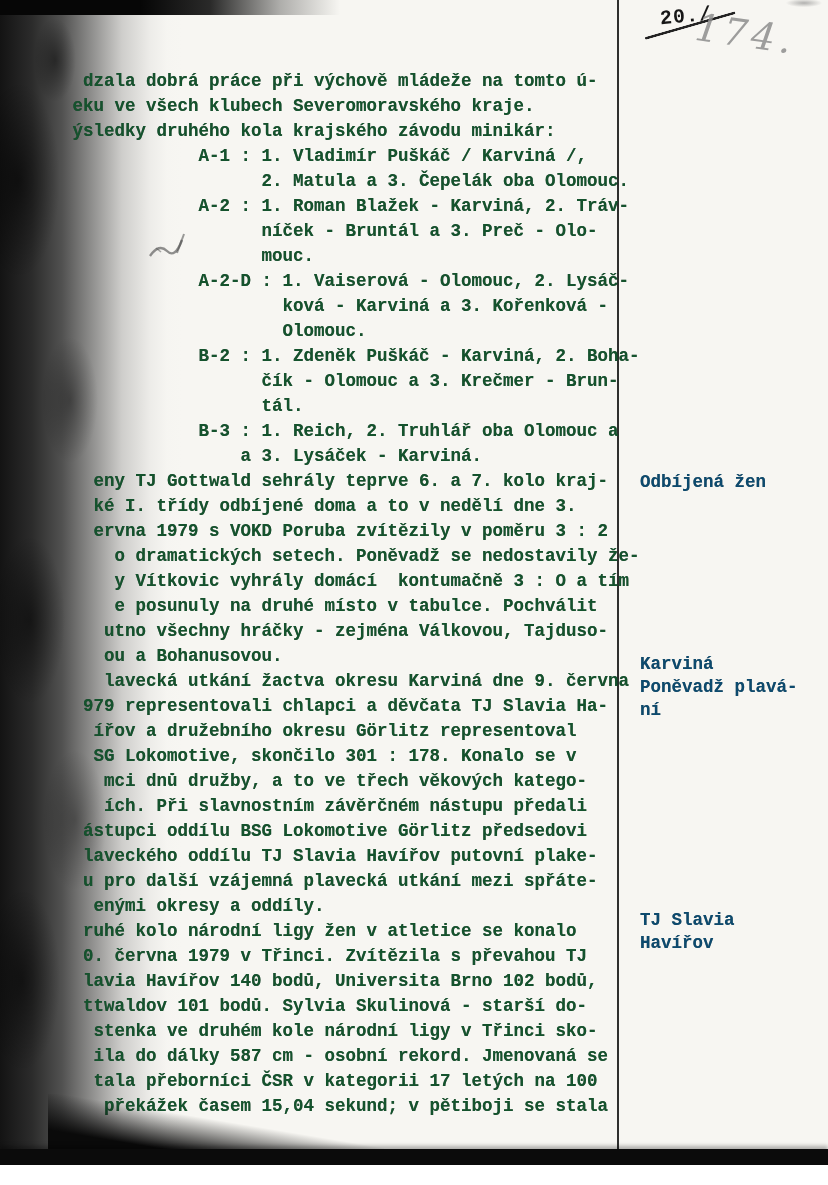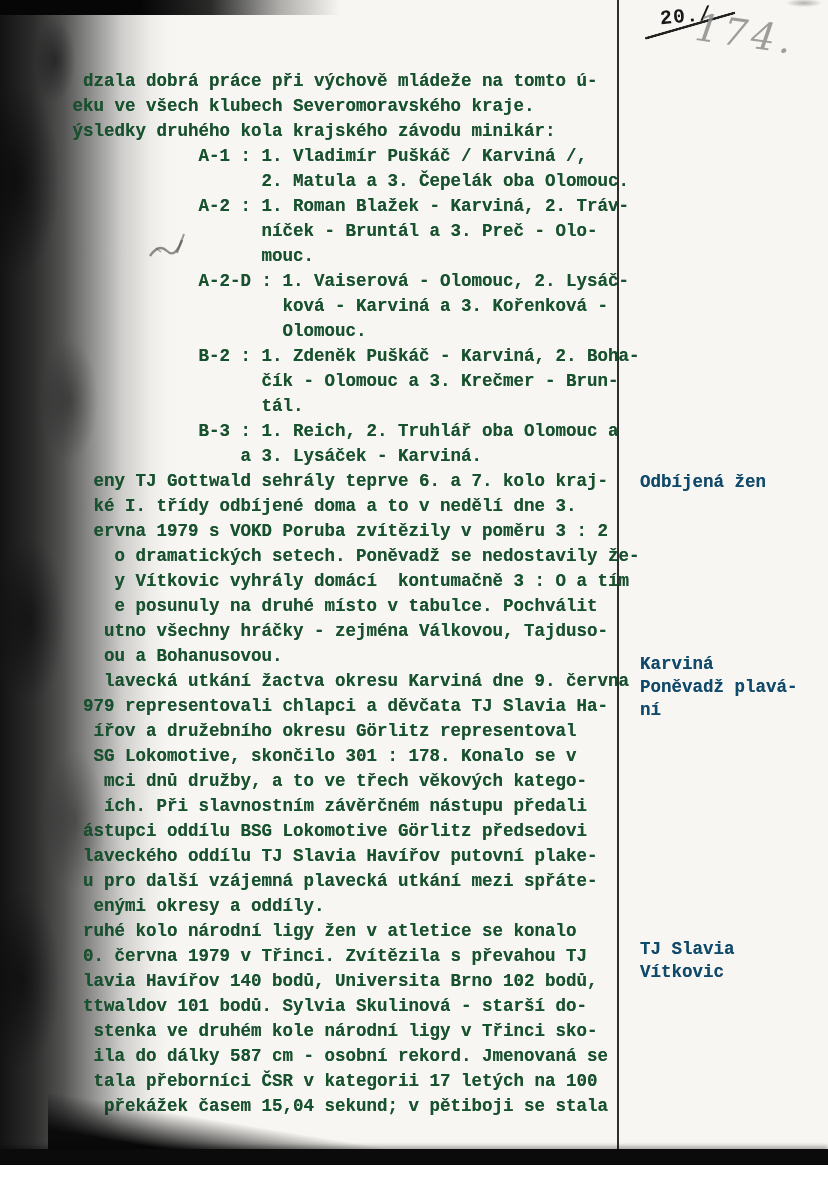--- a/index.html
+++ b/index.html
@@ -32,21 +32,21 @@
   .rule-v{position:absolute;left:617px;top:0;width:2px;height:1152px;background:#1d1d1d;opacity:.92;}
   
   .typed{position:absolute;left:62px;top:69px;font-size:17.5px;line-height:25px;
     font-weight:700;color:#14532d;white-space:pre;text-shadow:0 0 .5px rgba(20,20,20,.55);}
   .tline{height:25px;}
   .ul{text-decoration-style:dashed;text-decoration-thickness:2px;
     text-underline-offset:4px;}
   
   .note{position:absolute;left:640px;font-size:17.5px;line-height:23px;font-weight:700;
     color:#0c4a6e;white-space:pre;text-shadow:0 0 .5px rgba(20,20,20,.5);}
-  .note-1{top:471px;} .note-2{top:644px;margin-top:9px;} .note-3{top:938px;}
+  .note-1{top:471px;} .note-2{top:644px;margin-top:9px;} .note-3{top:909px;}
   
   .typed-num{position:absolute;left:660px;top:5px;font-size:20px;font-weight:700;color:#161616;
     letter-spacing:1px;transform:rotate(-5deg);white-space:pre;}
   .strike{position:absolute;left:645px;top:37px;width:94px;height:0;border-top:3px solid #222;
     border-radius:2px;transform:rotate(-16deg);transform-origin:left center;}
   .pencil-num{position:absolute;left:695px;top:12px;font-family:"DejaVu Serif",serif;
     font-style:italic;font-size:38px;color:#8e8e8e;letter-spacing:4px;transform:rotate(8deg);
     opacity:.85;white-space:pre;}
   .smudge{position:absolute;left:146px;top:220px;}
 </style>
@@ -68,19 +68,19 @@
   <svg class="smudge" width="54" height="48" viewBox="0 0 54 48">
     <path d="M4,36 q9,-13 17,-5 t15,-11" fill="none" stroke="#4a4a4a" stroke-width="2.4" opacity="0.6"></path>
     <path d="M31,33 l7,-19" fill="none" stroke="#4a4a4a" stroke-width="2" opacity="0.55"></path>
     <path d="M10,28 l5,4" fill="none" stroke="#555" stroke-width="1.6" opacity="0.5"></path>
   </svg>
 
   <div class="typed" id="typed-block"><div class="tline">  dzala dobrá práce při výchově mládeže na tomto ú-</div><div class="tline"> eku ve všech klubech Severomoravského kraje.</div><div class="tline"><span> </span><span class="ul">ýsledky</span><span> druhého kola krajského závodu minikár:</span></div><div class="tline">             A-1 : 1. Vladimír Puškáč / Karviná /,</div><div class="tline">                   2. Matula a 3. Čepelák oba Olomouc.</div><div class="tline">             A-2 : 1. Roman Blažek - Karviná, 2. Tráv-</div><div class="tline">                   níček - Bruntál a 3. Preč - Olo-</div><div class="tline">                   mouc.</div><div class="tline">             A-2-D : 1. Vaiserová - Olomouc, 2. Lysáč-</div><div class="tline">                     ková - Karviná a 3. Kořenková -</div><div class="tline">                     Olomouc.</div><div class="tline">             B-2 : 1. Zdeněk Puškáč - Karviná, 2. Boha-</div><div class="tline">                   čík - Olomouc a 3. Krečmer - Brun-</div><div class="tline">                   tál.</div><div class="tline">             B-3 : 1. Reich, 2. Truhlář oba Olomouc a</div><div class="tline">                 a 3. Lysáček - Karviná.</div><div class="tline">   eny TJ Gottwald sehrály teprve 6. a 7. kolo kraj-</div><div class="tline">   ké I. třídy odbíjené doma a to v nedělí dne 3.</div><div class="tline">   ervna 1979 s VOKD Poruba zvítězily v poměru 3 : 2</div><div class="tline">     o dramatických setech. Poněvadž se nedostavily že-</div><div class="tline">     y Vítkovic vyhrály domácí  kontumačně 3 : O a tím</div><div class="tline">     e posunuly na druhé místo v tabulce. Pochválit</div><div class="tline">    utno všechny hráčky - zejména Válkovou, Tajduso-</div><div class="tline">    ou a Bohanusovou.</div><div class="tline">    lavecká utkání žactva okresu Karviná dne 9. června</div><div class="tline">  979 representovali chlapci a děvčata TJ Slavia Ha-</div><div class="tline">   ířov a družebního okresu Görlitz representoval</div><div class="tline">   SG Lokomotive, skončilo 301 : 178. Konalo se v</div><div class="tline">    mci dnů družby, a to ve třech věkových katego-</div><div class="tline">    ích. Při slavnostním závěrčném nástupu předali</div><div class="tline">  ástupci oddílu BSG Lokomotive Görlitz předsedovi</div><div class="tline">  laveckého oddílu TJ Slavia Havířov putovní plake-</div><div class="tline">  u pro další vzájemná plavecká utkání mezi spřáte-</div><div class="tline">   enými okresy a oddíly.</div><div class="tline">  ruhé kolo národní ligy žen v atletice se konalo</div><div class="tline">  0. června 1979 v Třinci. Zvítězila s převahou TJ</div><div class="tline">  lavia Havířov 140 bodů, Universita Brno 102 bodů,</div><div class="tline">  ttwaldov 101 bodů. Sylvia Skulinová - starší do-</div><div class="tline">   stenka ve druhém kole národní ligy v Třinci sko-</div><div class="tline">   ila do dálky 587 cm - osobní rekord. Jmenovaná se</div><div class="tline">   tala přeborníci ČSR v kategorii 17 letých na 100</div><div class="tline">    překážek časem 15,04 sekund; v pětiboji se stala</div></div>
 
   <div class="note note-1"><div>Odbíjená žen</div></div>
   <div class="note note-2"><div>Karviná</div><div>Poněvadž plavá-</div><div>ní</div></div>
-  <div class="note note-3"><div>TJ Slavia</div><div>Vítkovic</div></div>
+  <div class="note note-3"><div>TJ Slavia</div><div>Havířov</div></div>
 
   <div class="bottom-wedge"></div>
   <div class="bottom-band"></div>
   <div class="bottom-white"></div>
 
 </div>
 
 </body></html>

